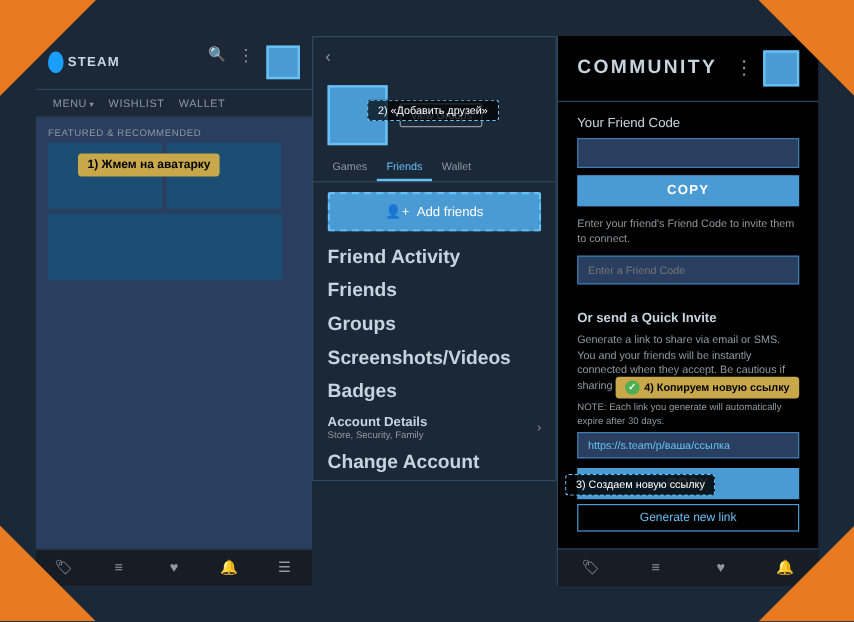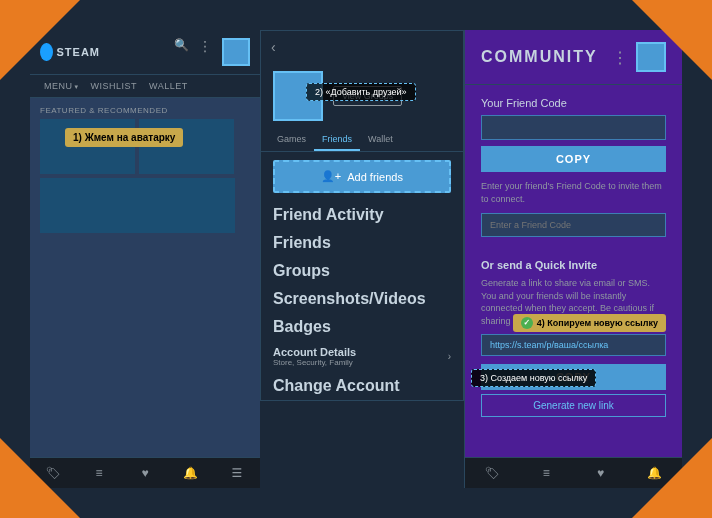--- a/index.html
+++ b/index.html
@@ -324,21 +324,21 @@
     }
 
     .menu-item-arrow {
       color: #8f98a0;
       font-size: 10px;
     }
 
     
     .right-panel {
       flex: 1;
-      background: #4c1d95;
+      background: #000000;
       display: flex;
       flex-direction: column;
     }
 
     .community-header {
       display: flex;
       align-items: center;
       justify-content: flex-end;
       padding: 12px 16px;
       border-bottom: 1px solid #2a475e;
@@ -630,20 +630,21 @@
             white-space:nowrap;
             font-weight:bold;
             display:flex;
             align-items:center;
             gap:4px;
             z-index:20;
           ">
             <span style="background:#4caf50;border-radius:50%;width:12px;height:12px;display:inline-flex;align-items:center;justify-content:center;color:#fff;font-size:8px;">✓</span>
             <span>4) Копируем новую ссылку</span>
           </div>
+          <div class="expires-note" style="color:#8f98a0;font-size:8px;line-height:1.4;margin-bottom:4px;">NOTE: Each link you generate will automatically expire after 30 days.</div>
           <input class="link-url-bar" type="text" value="https://s.team/p/ваша/ссылка" style="">
         </div>
 
         <button class="copy-btn-2">COPY</button>
 
         <div style="position:relative;text-decoration:underline;">
           <div style="
             background:rgba(0,0,0,0.85);
             border:1px dashed #66c0f4;
             color:#fff;

